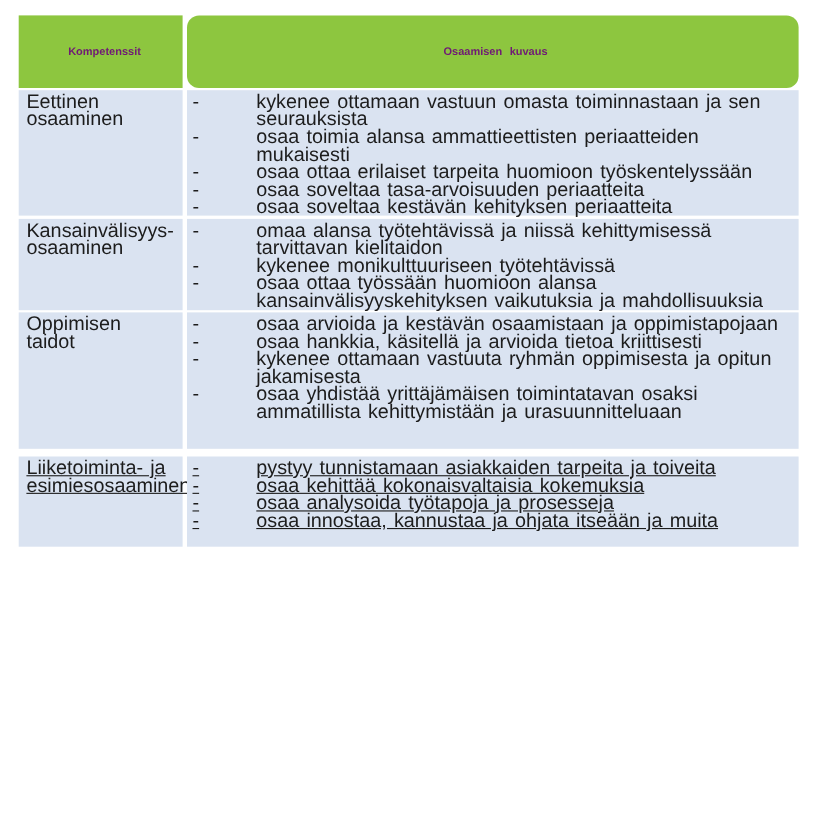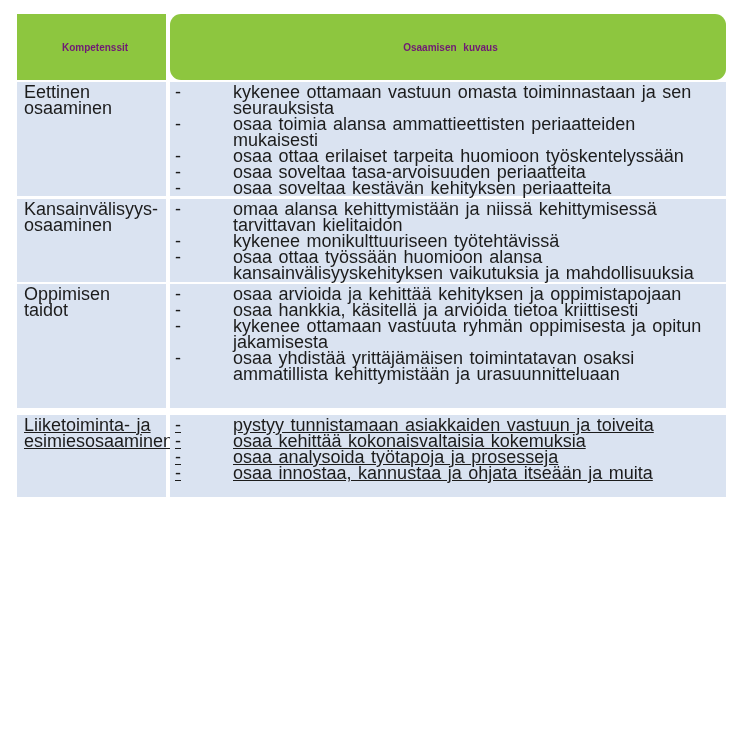--- a/index.html
+++ b/index.html
@@ -121,41 +121,41 @@
       </div>
     </div>
 
     <div class="trow body r2">
       <div class="cell col1">
         <span>Kansainvälisyys-osaaminen</span>
       </div>
       <div class="cell col2">
         <div class="bullet">
           <span class="dash">-</span>
-          <span class="btext">omaa alansa kehittymistään ja niissä kehittymisessä tarvittavan kielitaidon</span>
+          <span class="btext">omaa alansa työtehtävissä ja niissä kehittymisessä tarvittavan kielitaidon</span>
         </div>
         <div class="bullet">
           <span class="dash">-</span>
           <span class="btext">kykenee monikulttuuriseen työtehtävissä</span>
         </div>
         <div class="bullet">
           <span class="dash">-</span>
           <span class="btext">osaa ottaa työssään huomioon alansa kansainvälisyyskehityksen vaikutuksia ja mahdollisuuksia</span>
         </div>
       </div>
     </div>
 
     <div class="trow body r3">
       <div class="cell col1">
         <span>Oppimisen taidot</span>
       </div>
       <div class="cell col2">
         <div class="bullet">
           <span class="dash">-</span>
-          <span class="btext">osaa arvioida ja kehittää kehityksen ja oppimistapojaan</span>
+          <span class="btext">osaa arvioida ja kestävän osaamistaan ja oppimistapojaan</span>
         </div>
         <div class="bullet">
           <span class="dash">-</span>
           <span class="btext">osaa hankkia, käsitellä ja arvioida tietoa kriittisesti</span>
         </div>
         <div class="bullet">
           <span class="dash">-</span>
           <span class="btext">kykenee ottamaan vastuuta ryhmän oppimisesta ja opitun jakamisesta</span>
         </div>
         <div class="bullet">
@@ -165,21 +165,21 @@
       </div>
     </div>
 
     <div class="trow body r4">
       <div class="cell col1">
         <span>Liiketoiminta- ja esimiesosaaminen</span>
       </div>
       <div class="cell col2">
         <div class="bullet">
           <span class="dash">-</span>
-          <span class="btext">pystyy tunnistamaan asiakkaiden vastuun ja toiveita</span>
+          <span class="btext">pystyy tunnistamaan asiakkaiden tarpeita ja toiveita</span>
         </div>
         <div class="bullet">
           <span class="dash">-</span>
           <span class="btext">osaa kehittää kokonaisvaltaisia kokemuksia</span>
         </div>
         <div class="bullet">
           <span class="dash">-</span>
           <span class="btext">osaa analysoida työtapoja ja prosesseja</span>
         </div>
         <div class="bullet">

